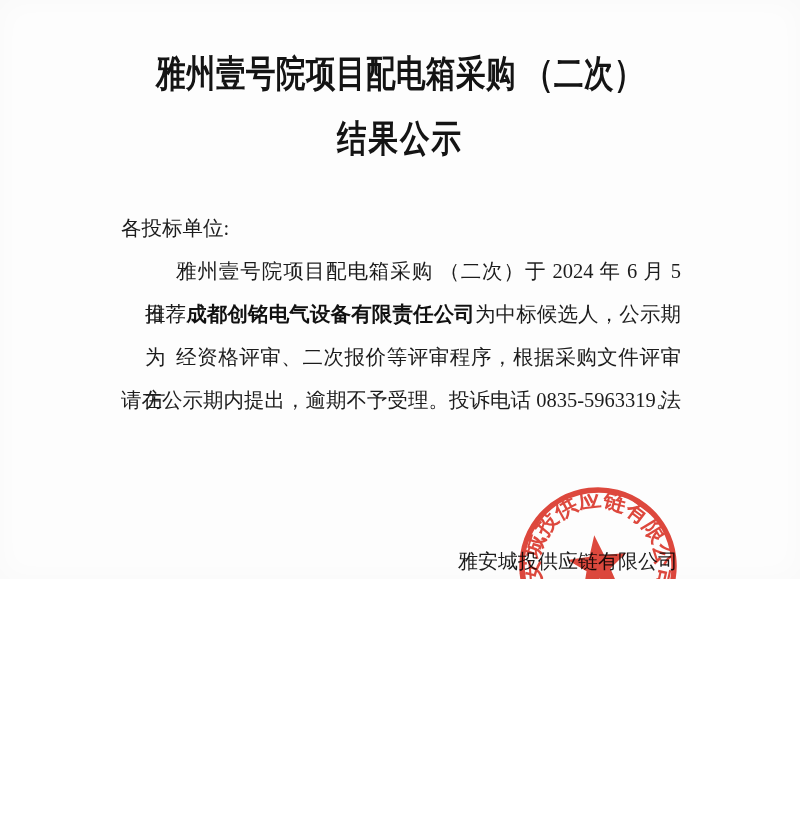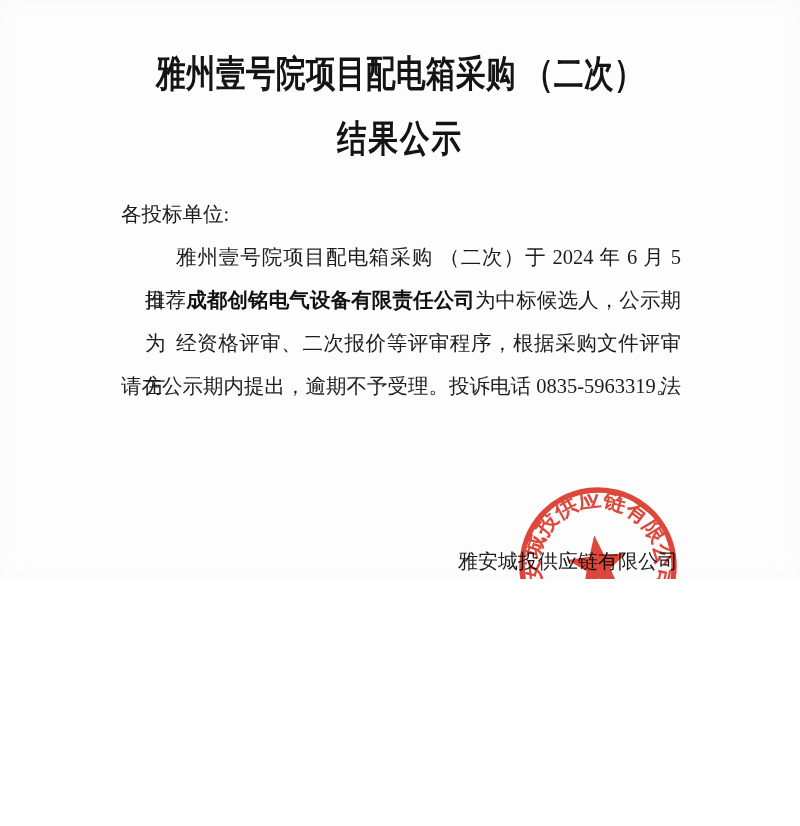--- a/index.html
+++ b/index.html
@@ -29,21 +29,21 @@
     transform: scaleY(1.25);
     transform-origin: center top;
     white-space: nowrap;
   }
   .title-1 { top: 50px; }
   .title-2 { top: 115px; letter-spacing: 2px; }
 
   .body-text {
     position: absolute;
     left: 121px;
-    top: 193px;
+    top: 207px;
     width: 560px;
     font-size: 20.5px;
     line-height: 43px;
     color: #1c1c1c;
   }
   .line { height: 43px; overflow: visible; white-space: nowrap; }
   .line.indent { text-indent: 31px; }
   .line.j {
     white-space: normal;
     text-align: justify;

